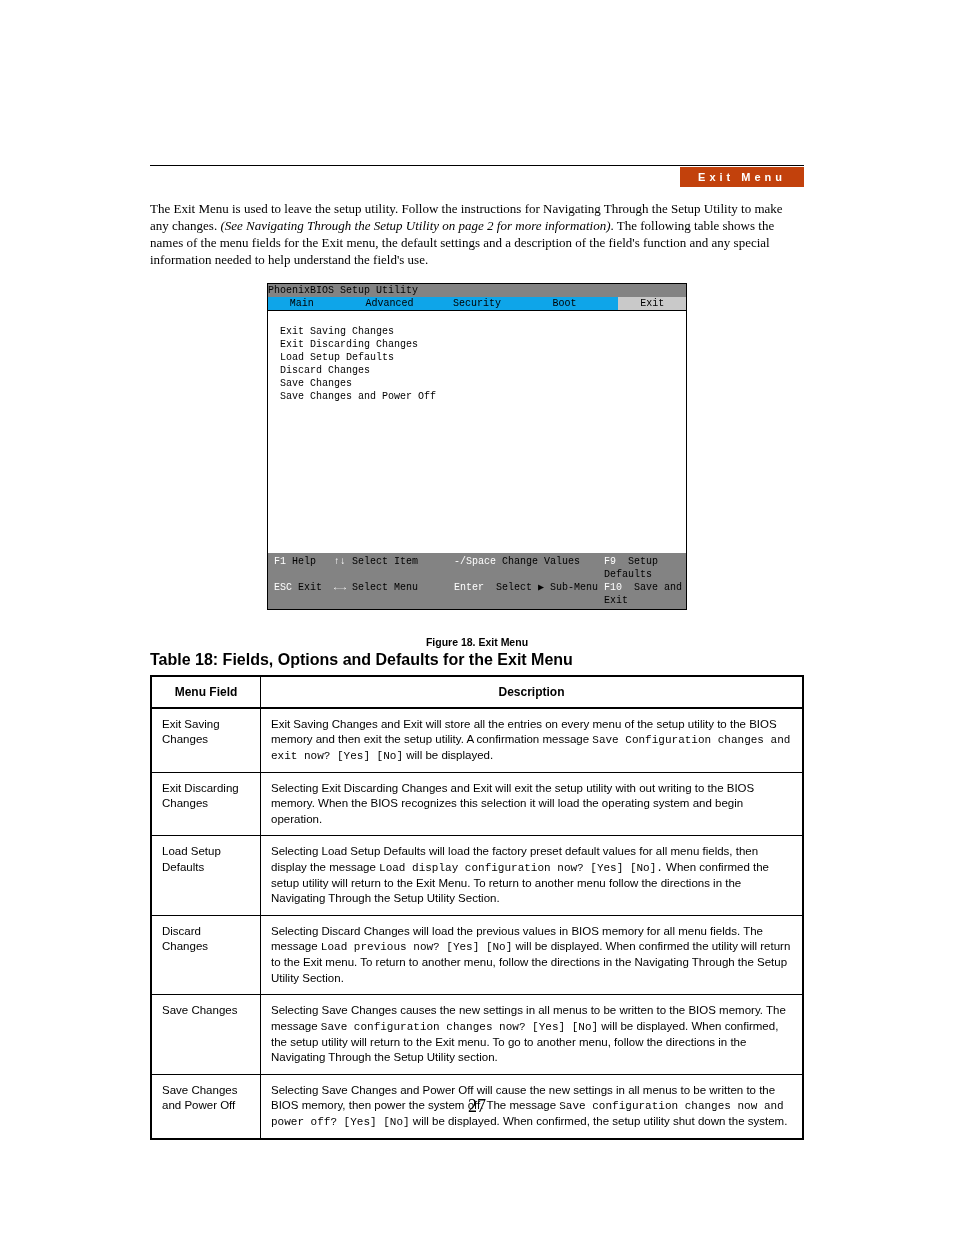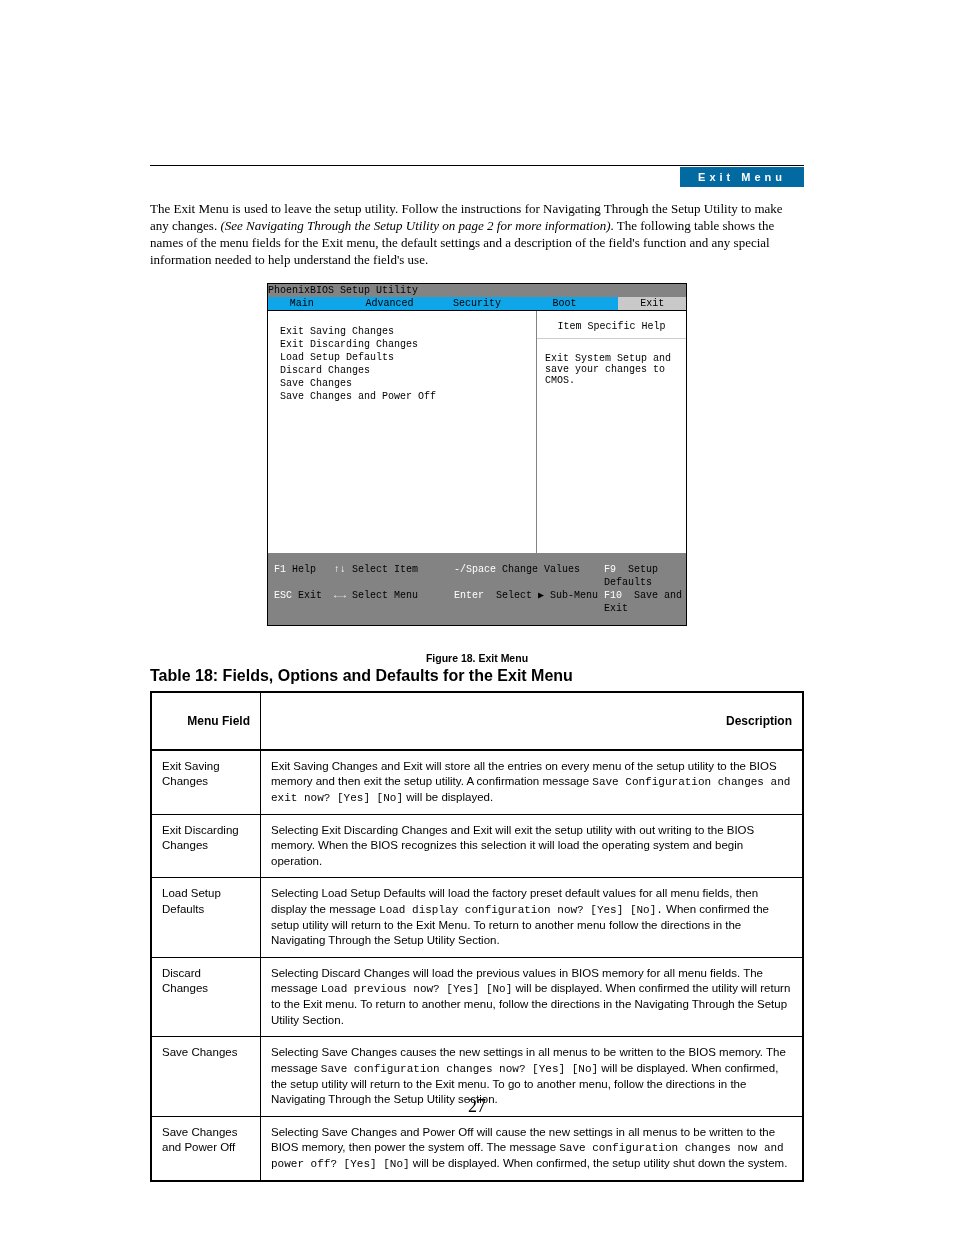--- a/index.html
+++ b/index.html
@@ -1,41 +1,41 @@
 <!DOCTYPE html>
 <html><head>
 <meta charset="utf-8">
 <style>
   html,body{margin:0;padding:0;background:#fff;color:#000;font-family:"Times New Roman",serif;}
   .page{width:954px;height:1235px;position:relative;margin:0 auto;background:#fff;}
   .content{position:absolute;left:150px;right:150px;top:165px;}
   .rule{border-top:1px solid #000;margin-bottom:1px;}
   .header-bar{display:flex;justify-content:flex-end;}
-  .hdr-black{background:#0369a1;color:#fff;font-family:Arial,Helvetica,sans-serif;font-weight:bold;letter-spacing:4px;font-size:11px;padding:4px 18px;}
+  .hdr-black{background:#c2410c;color:#fff;font-family:Arial,Helvetica,sans-serif;font-weight:bold;letter-spacing:4px;font-size:11px;padding:4px 18px;}
   h1{font-family:"ITC Stone Sans","Myriad Pro","Segoe UI",Arial,sans-serif;font-weight:700;font-size:22px;margin:40px 0 10px 0;letter-spacing:.5px;}
   .intro{font-size:13px;line-height:1.32;}
   .intro em{font-style:italic;}
   
   .bios{width:418px;margin:14px auto 0 auto;border:1px solid #000;font-family:"Courier New",monospace;font-size:10px;color:#000;}
   .bios .title{background:#838383;padding:1px 0;}
   .bios .tabs{display:flex;background:#0ea5e9;gap:20px;}
   .bios .tab{flex:1;text-align:center;padding:1px 0;}
   .bios .tab.active{background:#c9c9c9;}
   .bios .body{display:flex;height:242px;border-top:1px solid #000;}
   .bios .main{flex:2.2;padding:14px 12px;box-sizing:border-box;}
   .bios .side{flex:1.2;border-left:1px solid #838383;padding:10px 8px;box-sizing:border-box;text-align:left;}
   .bios .side .t{text-align:center;margin-bottom:4px;}
   .bios .side hr{border:none;border-top:1px solid #ccc;margin:6px -8px 14px -8px;}
   .bios .opt{line-height:1.3;}
-  .bios .footer{background:#838383;color:#000;padding:10px 6px;display:grid;grid-template-columns:60px 120px 150px 88px;line-height:1.3;}
+  .bios .footer{background:#838383;color:#000;padding:2px 6px;display:grid;grid-template-columns:60px 120px 150px 88px;line-height:1.3;}
   .bios .kw{color:#fff;}
   .caption{text-align:center;font-family:Arial,Helvetica,sans-serif;font-size:10.5px;font-weight:bold;margin:26px 0 3px 0;}
   .tblcap{font-family:Arial,Helvetica,sans-serif;font-size:16px;font-weight:bold;margin:0 0 6px 0;}
   table.fields{width:100%;border-collapse:collapse;border:2px solid #000;font-family:Arial,Helvetica,sans-serif;font-size:11.5px;}
-  table.fields th{border:1px solid #000;border-top:none;text-align:right;padding:21px 10px;font-weight:bold;background:#fff;font-size:12px;}
+  table.fields th{border:1px solid #000;border-top:none;text-align:center;padding:8px 10px;font-weight:bold;background:#fff;font-size:12px;}
   table.fields thead tr{border-bottom:2px solid #000;}
   table.fields td{border:1px solid #000;padding:8px 10px;vertical-align:top;line-height:1.35;}
   table.fields td:first-child{width:88px;}
   .mono{font-family:"Courier New",monospace;font-size:11px;}
   .pagenum{position:absolute;bottom:118px;left:0;right:0;text-align:center;font-size:18px;}
 </style>
 </head>
 <body>
 
 <div class="page">
@@ -60,25 +60,20 @@
         <div class="tab active">Exit</div>
       </div>
       <div class="body">
         <div class="main">
           <div class="opt">Exit Saving Changes</div>
           <div class="opt">Exit Discarding Changes</div>
           <div class="opt">Load Setup Defaults</div>
           <div class="opt">Discard Changes</div>
           <div class="opt">Save Changes</div>
           <div class="opt">Save Changes and Power Off</div>
-        </div>
-        <div class="side">
-          <div class="t">Item Specific Help</div>
-          <hr>
-          <div>Exit System Setup and save your changes to CMOS.</div>
         </div>
       </div>
       <div class="footer">
         <div><span class="kw">F1</span>&nbsp;<span>Help</span></div>
         <div><span class="kw">↑↓</span>&nbsp;<span>Select Item</span></div>
         <div><span class="kw">-/Space</span>&nbsp;<span>Change Values</span></div>
         <div><span class="kw">F9</span>&nbsp;&nbsp;<span>Setup Defaults</span></div>
         <div><span class="kw">ESC</span>&nbsp;<span>Exit</span></div>
         <div><span class="kw">←→</span>&nbsp;<span>Select Menu</span></div>
         <div><span class="kw">Enter</span>&nbsp;&nbsp;<span>Select ▶ Sub-Menu</span></div>

